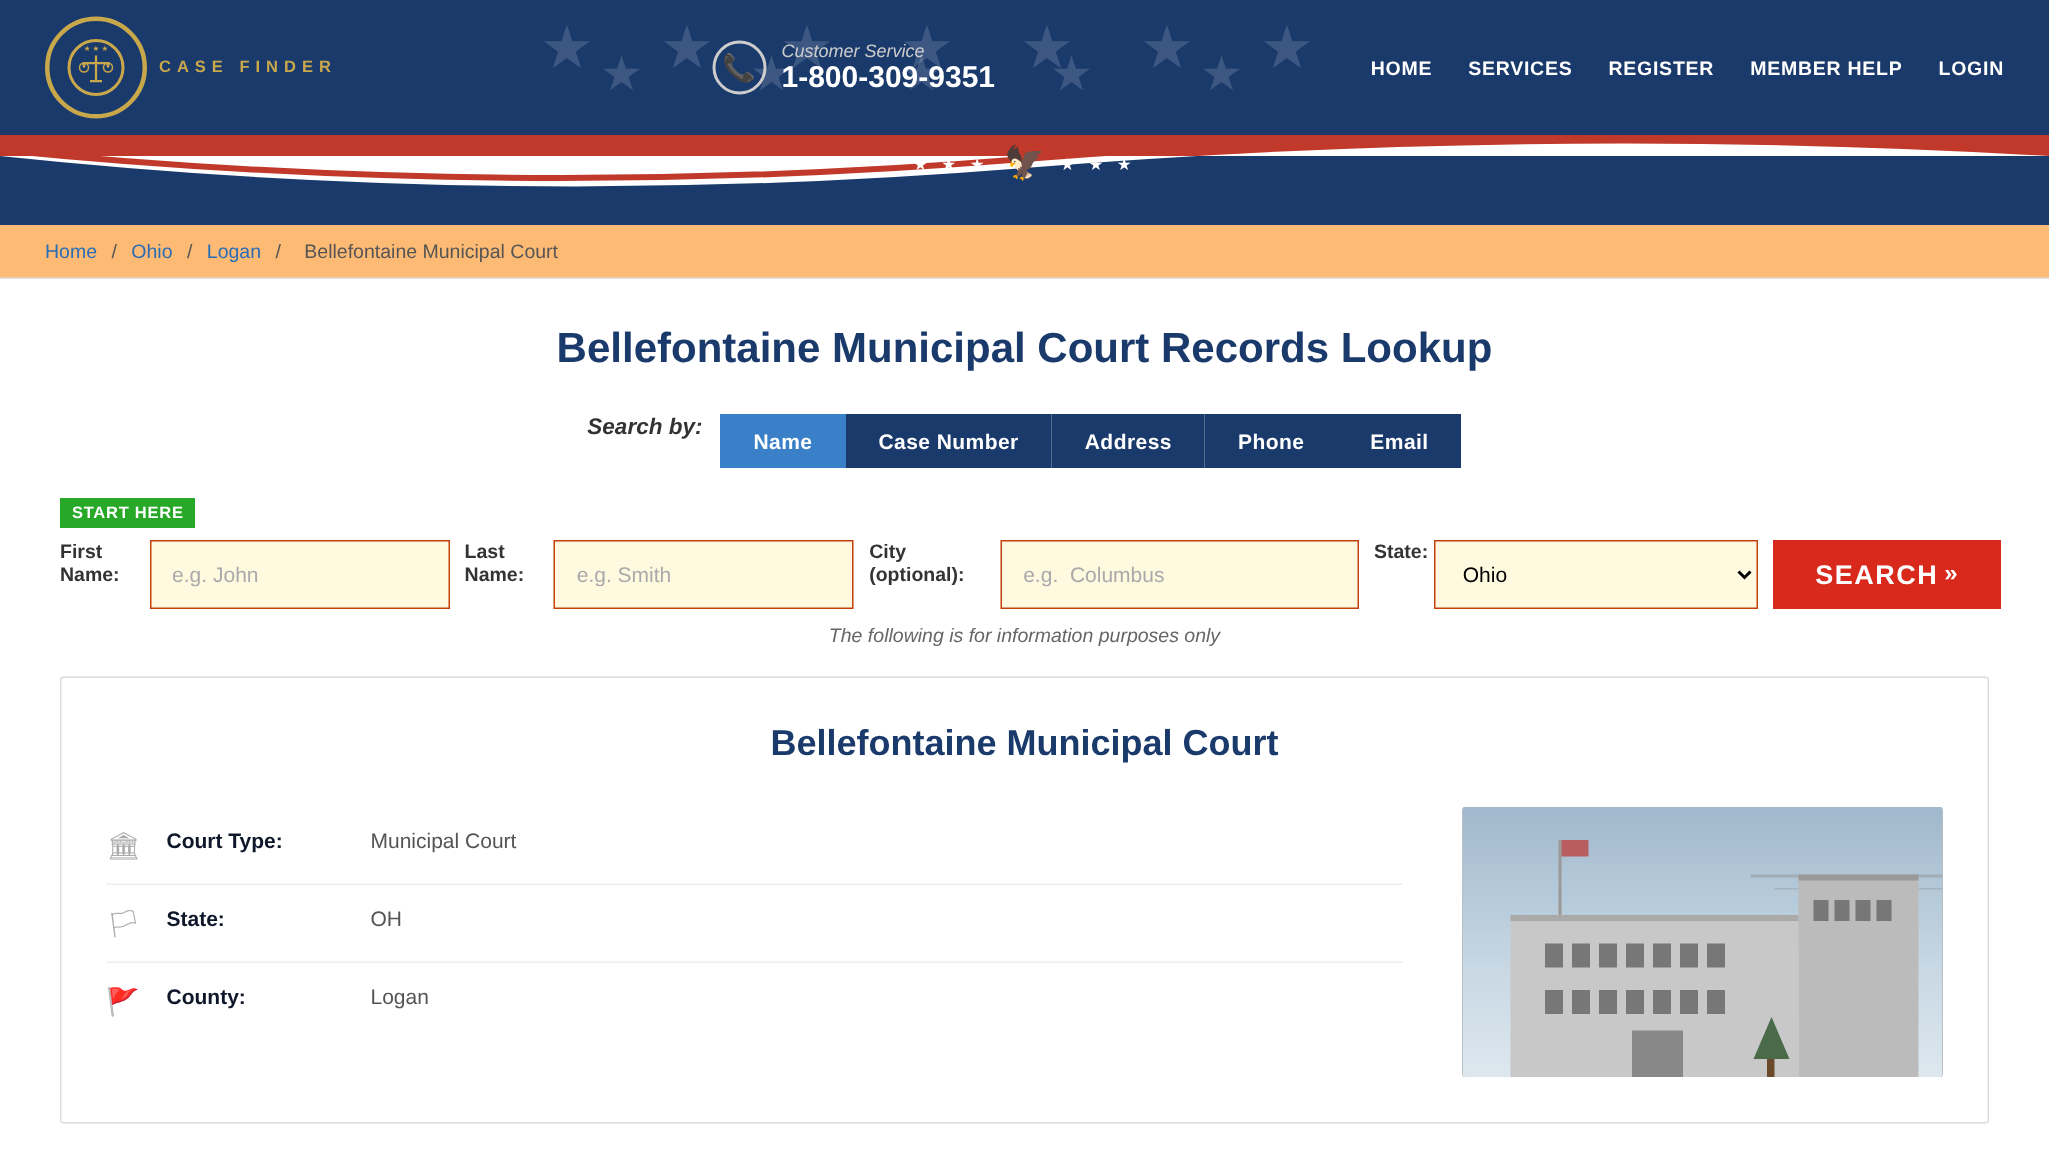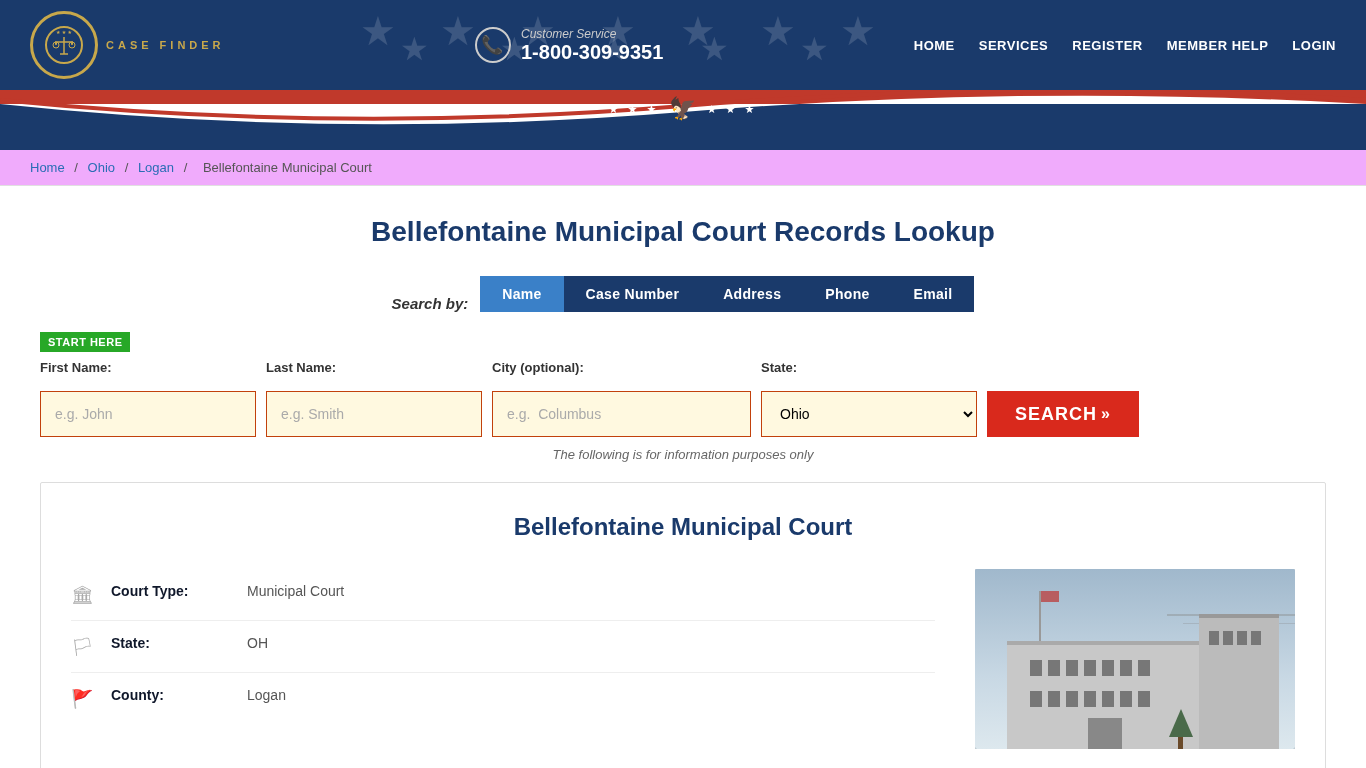--- a/index.html
+++ b/index.html
@@ -75,40 +75,40 @@
       font-weight: 600;
       letter-spacing: 0.5px;
     }
 
     
     .breadcrumb {
       padding: 10px 30px;
       font-size: 13px;
       color: #555;
       border-bottom: 1px solid #e0e0e0;
-      background: #f0abfc;
+      background: #fdba74;
     }
     .breadcrumb a { color: #2a6db5; text-decoration: none; }
     .breadcrumb span { color: #555; margin: 0 6px; }
 
     
     .main-content { padding: 30px 40px; }
 
     .page-title {
       text-align: center;
       font-size: 28px;
       font-weight: 700;
       color: #1a3a6b;
       margin-bottom: 28px;
     }
 
     
     .search-by-row {
       display: flex;
-      align-items: flex-end;
+      align-items: flex-start;
       justify-content: center;
       gap: 0;
       margin-bottom: 20px;
     }
     .search-by-label {
       font-size: 15px;
       font-style: italic;
       font-weight: 700;
       color: #333;
       margin-right: 12px;
@@ -138,21 +138,21 @@
       margin-bottom: 8px;
     }
 
     
     .search-form {
       display: flex;
       align-items: flex-end;
       gap: 10px;
       margin-bottom: 10px;
     }
-    .form-field { display: flex; flex-direction: column; gap: 16px; }
+    .form-field { display: flex; flex-direction: row; gap: 4px; }
     .form-field label { font-size: 13px; font-weight: 600; color: #333; }
     .form-field input, .form-field select {
       padding: 10px 14px;
       font-size: 14px;
       border: 1px solid #c2410c;
       background: #fff9e0;
       outline: none;
       height: 46px;
       min-width: 200px;
     }

